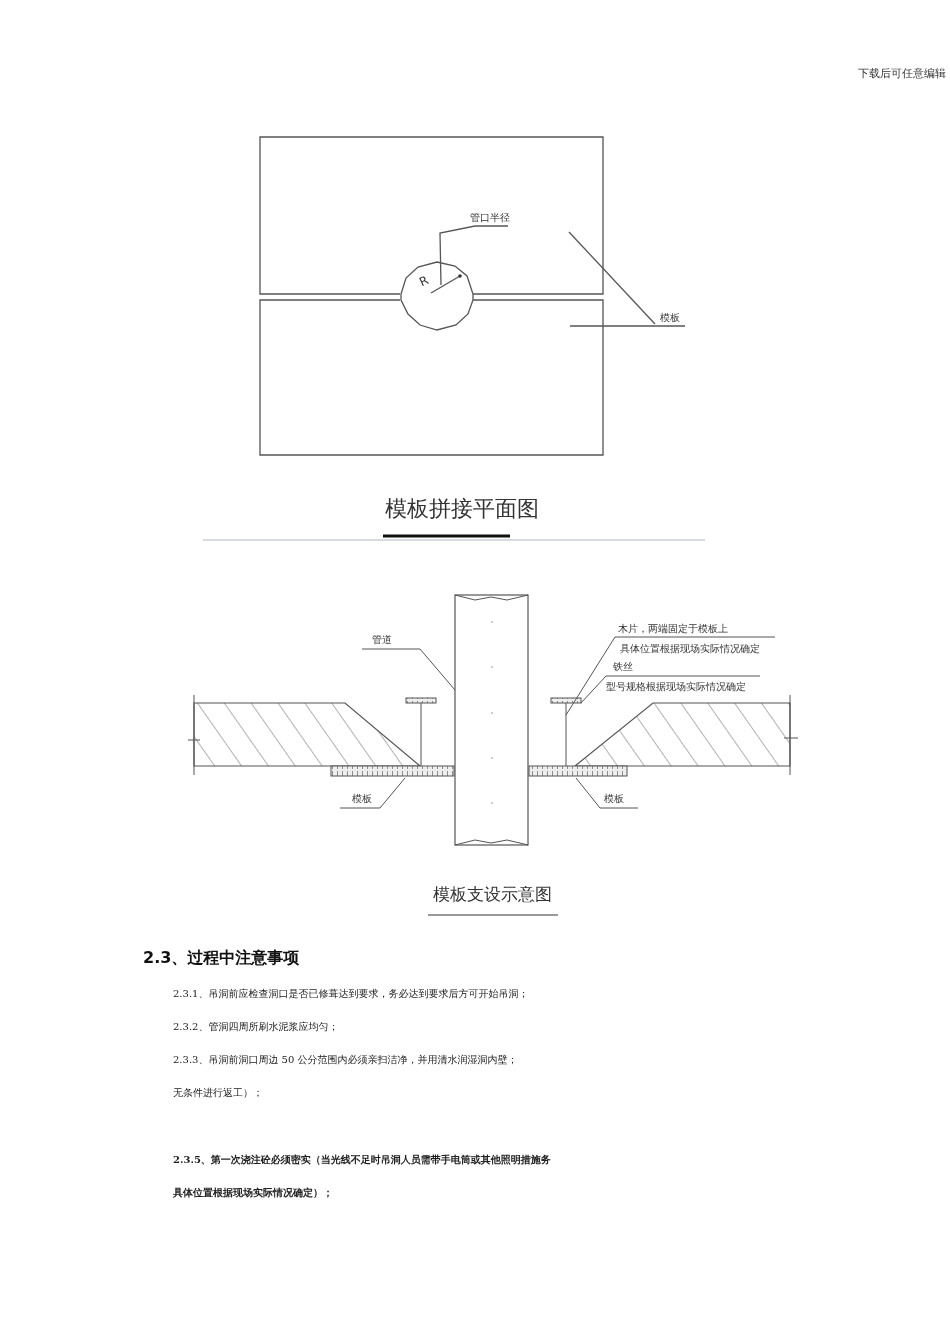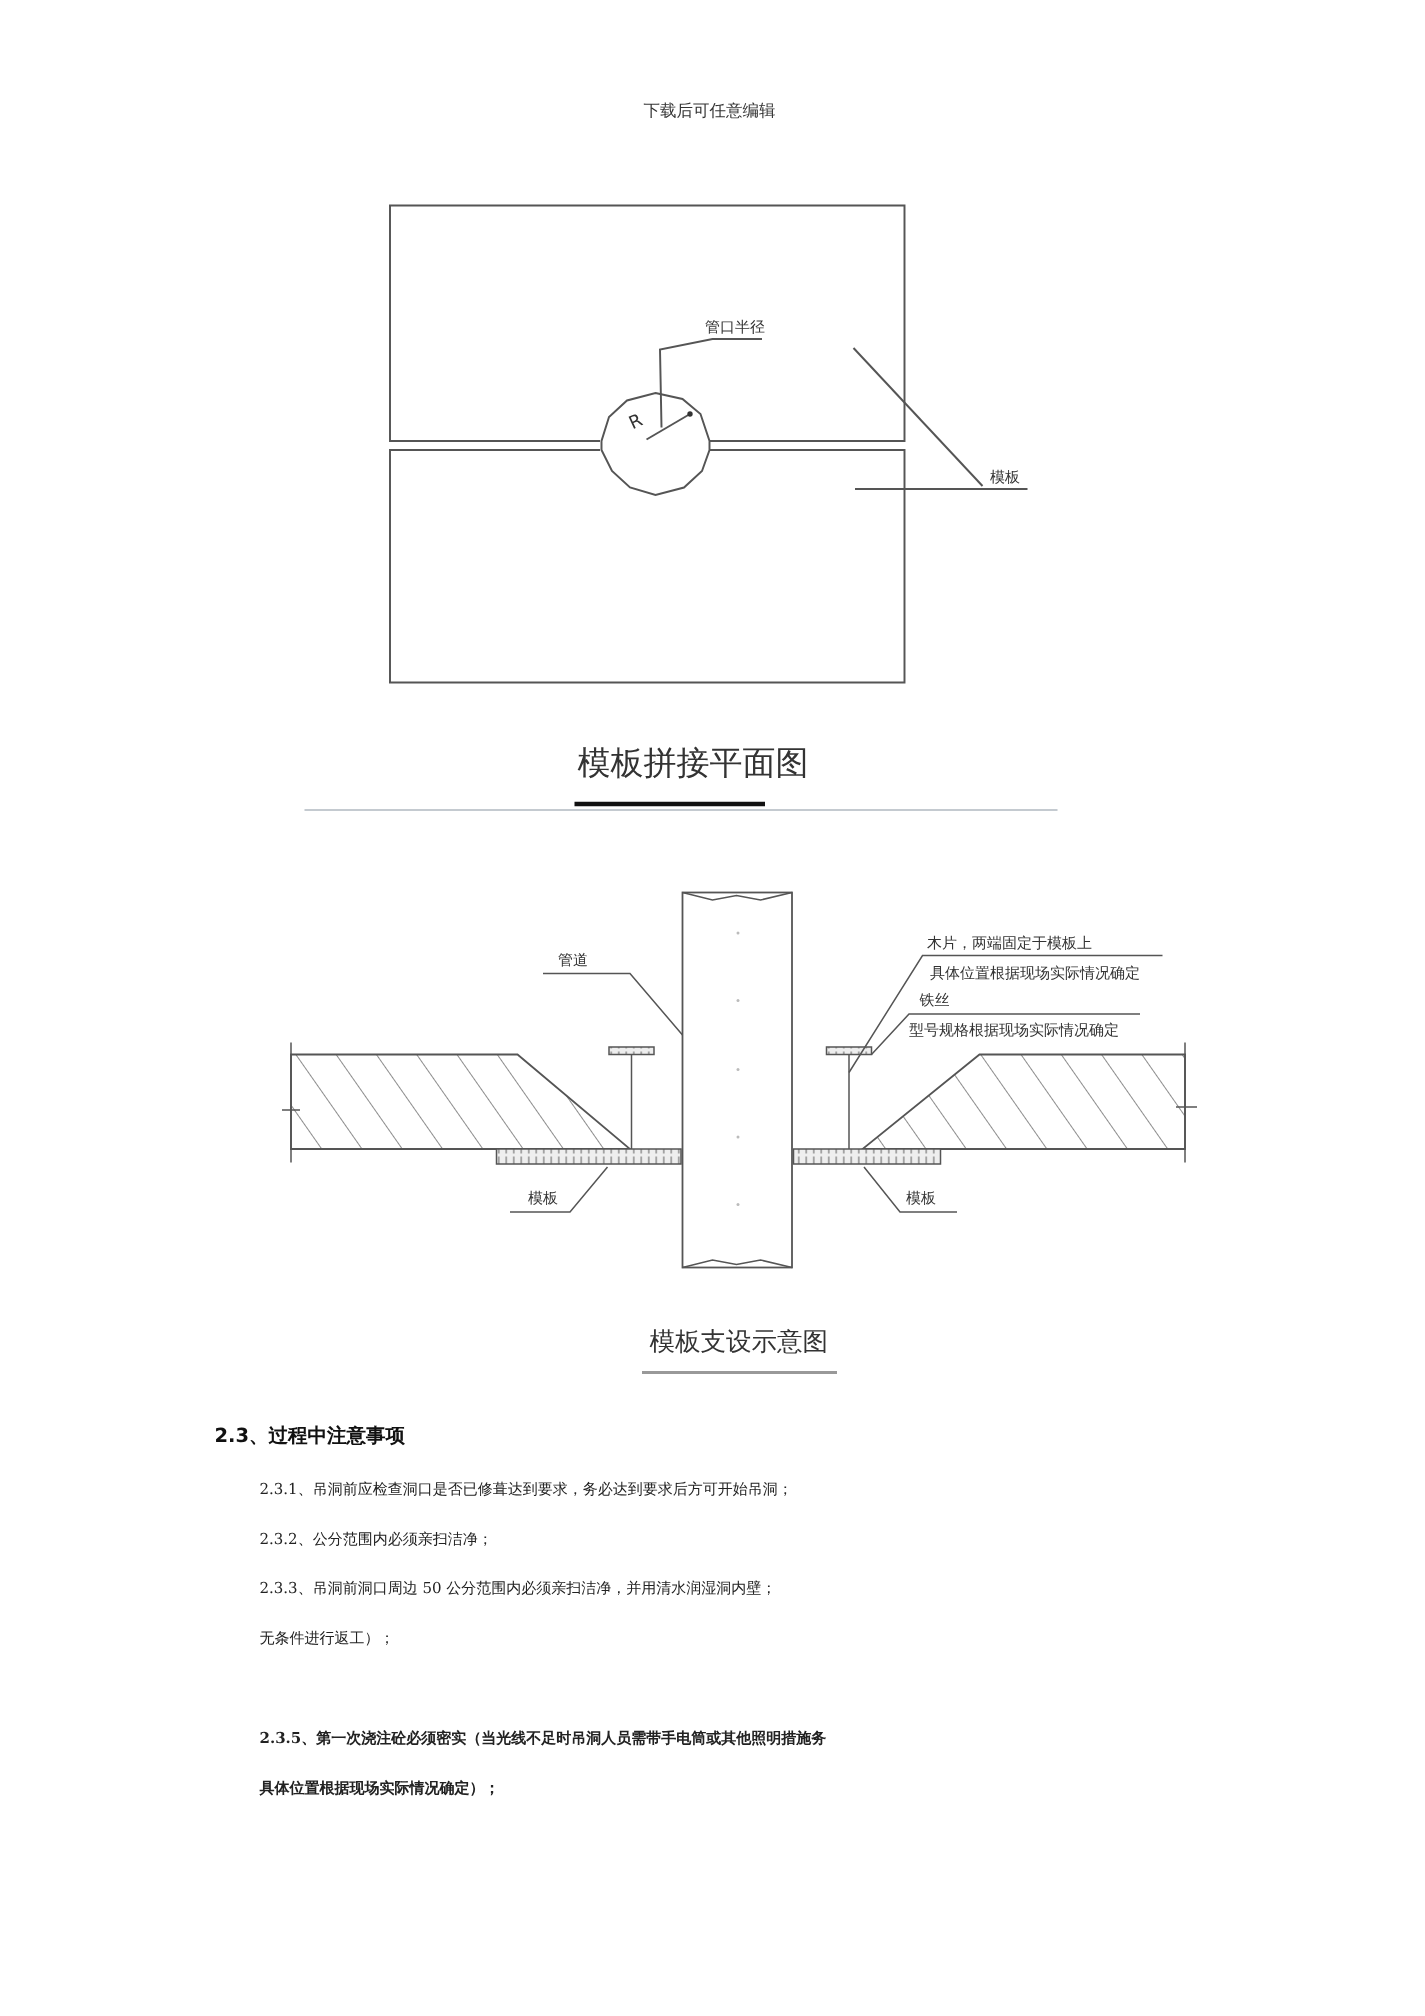--- a/index.html
+++ b/index.html
@@ -1,23 +1,23 @@
 <!DOCTYPE html>
 <html><head>
 <meta charset="utf-8">
 <style>
   html, body { margin: 0; padding: 0; background: #ffffff; }
   body { width: 950px; height: 1344px; position: relative; overflow: hidden;
          font-family: "DejaVu Serif", "Liberation Serif", serif; color: #111; }
-  .header { position: absolute; top: 66px; left: 0; width: 946px; text-align: center;
+  .header { position: absolute; top: 66px; left: 0; width: 946px; text-align: right;
             font-size: 11px; color: #333; }
   .fig { position: absolute; left: 0; top: 0; }
   .fig svg { display: block; }
   .drawing-text { font-family: "DejaVu Sans", sans-serif; fill: #333; }
-  .section-title { position: absolute; left: 143px; top: 948px; font-size: 13px; font-weight: bold;
+  .section-title { position: absolute; left: 143px; top: 948px; font-size: 16px; font-weight: bold;
                    font-family: "DejaVu Sans", sans-serif; }
   .para { position: absolute; left: 173px; width: 645px; font-size: 10px; line-height: 33px; color: #222; }
   .para .cont { display: block; margin-left: 0; }
 </style>
 </head>
 <body>
 
 <div class="header">下载后可任意编辑</div>
 
 <div class="fig">
@@ -107,21 +107,21 @@
   <line x1="428" y1="915" x2="558" y2="915" stroke="#999" stroke-width="2"></line>
 </svg>
 </div>
 
 <div class="section-title">2.3、过程中注意事项</div>
 
 <div class="para" style="top:977px;">
   <span>2.3.1、吊洞前应检查洞口是否已修葺达到要求，务必达到要求后方可开始吊洞；</span>
 </div>
 <div class="para" style="top:1010px;">
-  <span>2.3.2、公分范围内必须亲扫洁净；</span>
+  <span>2.3.2、管洞四周所刷水泥浆应均匀；</span>
 </div>
 <div class="para" style="top:1043px;">
   <span>2.3.3、吊洞前洞口周边 50 公分范围内必须亲扫洁净，并用清水润湿洞内壁；</span>
 </div>
 <div class="para" style="top:1076px;">
   <span class="cont">无条件进行返工）；</span>
 </div>
 <div class="para" style="top:1143px;font-weight:bold;">
   <span class="cont">2.3.5、第一次浇注砼必须密实（当光线不足时吊洞人员需带手电筒或其他照明措施务</span>
   <span class="cont">具体位置根据现场实际情况确定）；</span>

